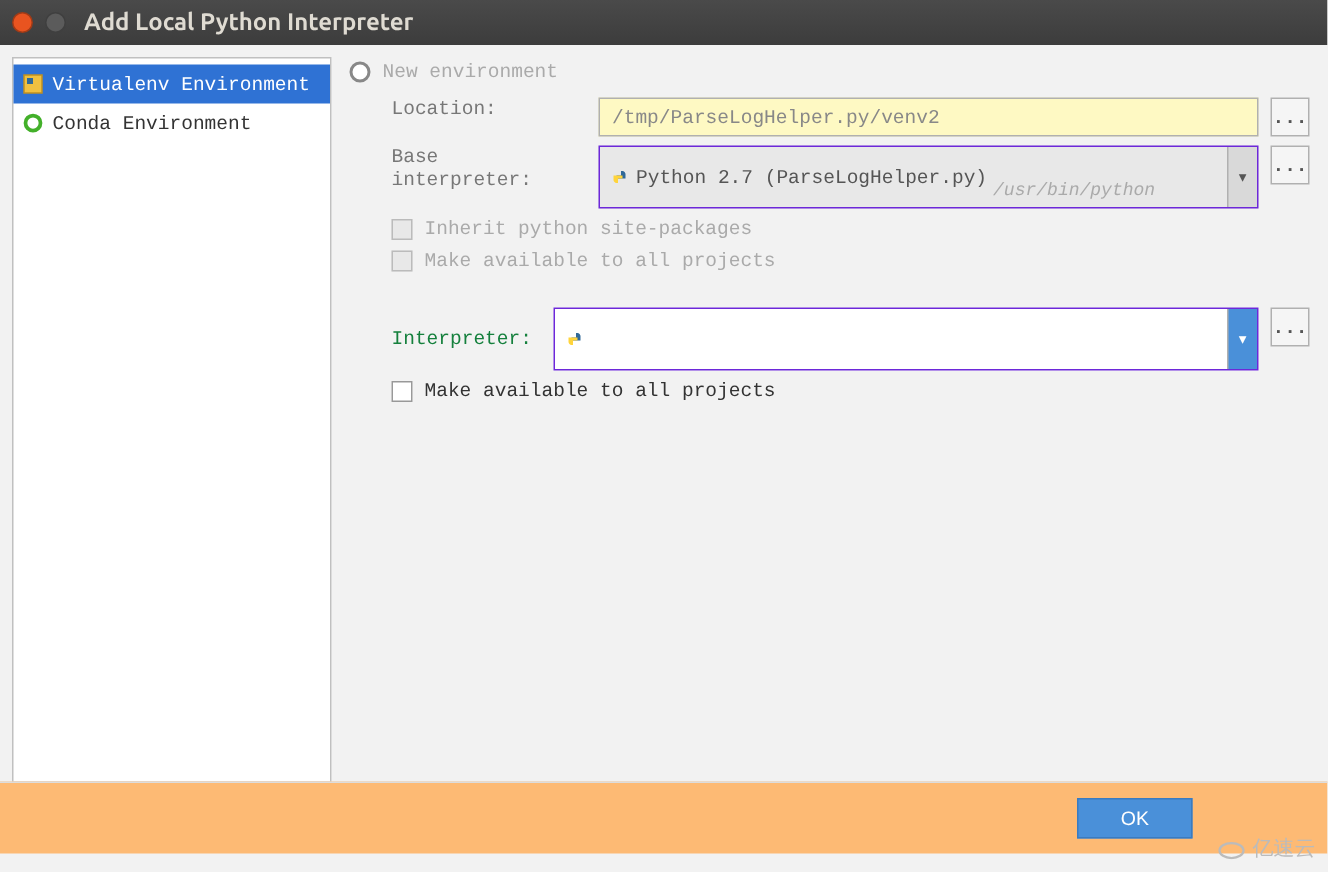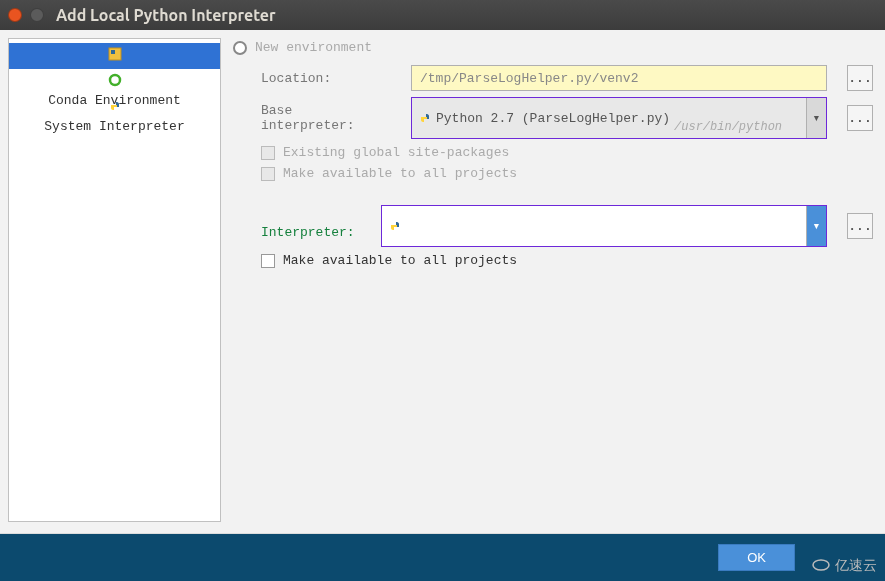--- a/index.html
+++ b/index.html
@@ -42,21 +42,20 @@
     .sidebar-item {
       display: flex;
       align-items: center;
       padding: 4px 6px;
       font-family: "Courier New", monospace;
       font-size: 13px;
       color: #333;
       cursor: pointer;
       gap: 6px;
       height: 26px;
-      flex-direction: column;
     }
     .sidebar-item.selected {
       background: #2f72d4;
       color: #fff;
     }
     .sidebar-icon { width: 14px; height: 14px; display: inline-flex; align-items: center; justify-content: center; }
     .main {
       flex: 1;
       padding: 10px 12px 10px 8px;
       color: #555;
@@ -72,23 +71,22 @@
       border: 2px solid #888; display: inline-block; position: relative;
       background: #fff;
     }
     .radio.checked { border-color: #1a73e8; }
     .radio.checked::after {
       content: ''; position: absolute; width: 6px; height: 6px;
       background: #1a73e8; border-radius: 50%; top: 2px; left: 2px;
     }
     .field-row {
       display: flex;
-      align-items: center;
       margin: 6px 0 6px 28px;
-      gap: 20px;
+      gap: 8px;
     }
     .field-label { width: 130px; color: #777; }
     .field-label.enabled { color: #15803d; margin-top: 13px; }
     .text-input {
       flex: 1;
       height: 26px;
       border: 1px solid #b0b0b0;
       background: #fff;
       padding: 0 8px;
       font-family: "Courier New", monospace;
@@ -130,23 +128,23 @@
     }
     .checkbox {
       width: 14px; height: 14px; border: 1px solid #999;
       background: #fff; display: inline-block;
     }
     .checkbox.disabled { background: #e8e8e8; border-color: #bbb; }
     .hint { color: #aaa; font-style: italic; font-size: 12px; margin-top: 18px; }
     .section-gap { height: 12px; }
     .footer {
       position: absolute;
-      bottom: 0; left: 0; right: 0;
+      bottom: 12px; left: 0; right: 0;
       height: 48px;
-      background: #0c4a6e;
+      background: #fdba74;
       display: flex;
       align-items: center;
       justify-content: flex-end;
       padding: 12px 20px;
       border-top: 1px solid #ddd;
     }
     .ok-btn {
       background: #4a90d9;
       color: #fff;
       border: 1px solid #3a7bc0;
@@ -156,21 +154,21 @@
       cursor: pointer;
       margin-right: 70px;
     }
     .watermark {
       position: absolute;
       right: 8px; bottom: 6px;
       font-family: sans-serif;
       font-size: 14px;
       color: #bbb;
       display: flex;
-      align-items: flex-start;
+      align-items: center;
       gap: 4px;
     }
     .python-icon { display:inline-flex; }
     .disabled-text { color: #aaa; }
   </style>
 </head>
 <body>
 
 <div class="titlebar">
   <div class="window-buttons">
@@ -192,29 +190,20 @@
       </span>
       <span>Virtualenv Environment</span>
     </div>
     <div class="sidebar-item">
       <span class="sidebar-icon">
         <svg width="14" height="14">
             <circle cx="7" cy="7" r="5" fill="none" stroke="#43b02a" stroke-width="2.5"></circle>
           </svg>
       </span>
       <span>Conda Environment</span>
-    </div>
-    <div class="sidebar-item">
-      <span class="sidebar-icon python-icon">
-        <svg width="14" height="14">
-            <path d="M3 3h5v3H5v2h6V5c0-1-1-2-2-2H3z" fill="#306998"></path>
-            <path d="M11 11H6V8h3V6H3v3c0 1 1 2 2 2h6z" fill="#ffd43b"></path>
-          </svg>
-      </span>
-      <span>System Interpreter</span>
     </div>
   </div>
 
   <div class="main">
 
     <div class="radio-row">
       <span class="radio"></span>
       <span class="disabled-text">New environment</span>
     </div>
 
@@ -239,21 +228,21 @@
           <span>Python 2.7 (ParseLogHelper.py)</span>
           <span class="hint">/usr/bin/python</span>
         </div>
         <div class="combo-arrow">▾</div>
       </div>
       <div class="browse-btn">...</div>
     </div>
 
     <div class="checkbox-row">
       <span class="checkbox disabled"></span>
-      <span class="disabled-text">Existing global site-packages</span>
+      <span class="disabled-text">Inherit python site-packages</span>
     </div>
 
     <div class="checkbox-row">
       <span class="checkbox disabled"></span>
       <span class="disabled-text">Make available to all projects</span>
     </div>
 
     <div class="section-gap"></div>
 
 

